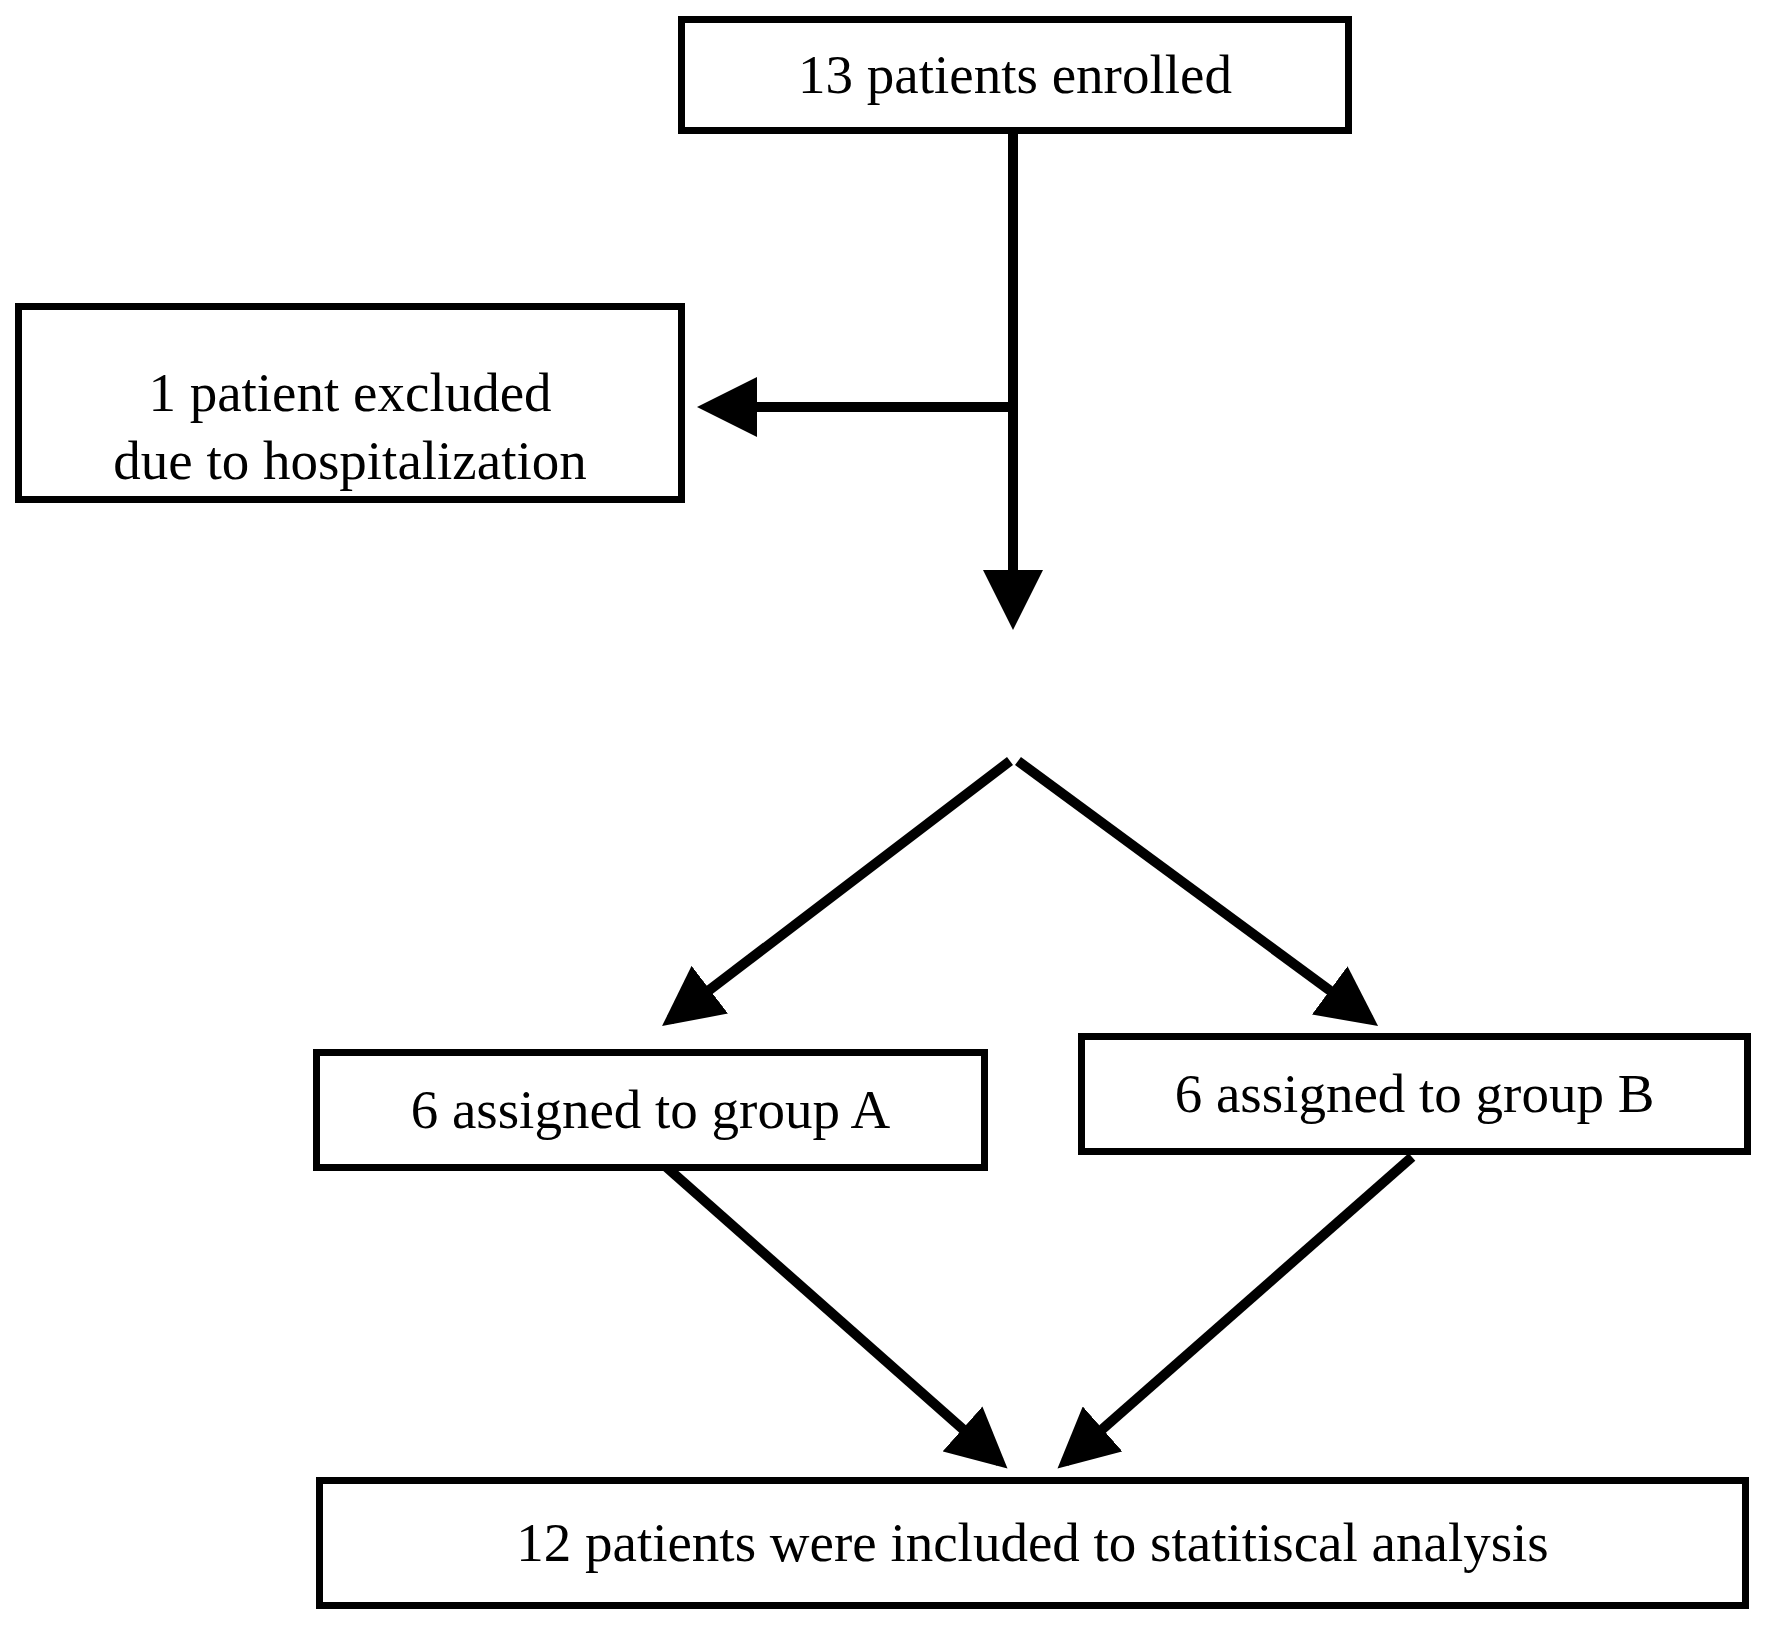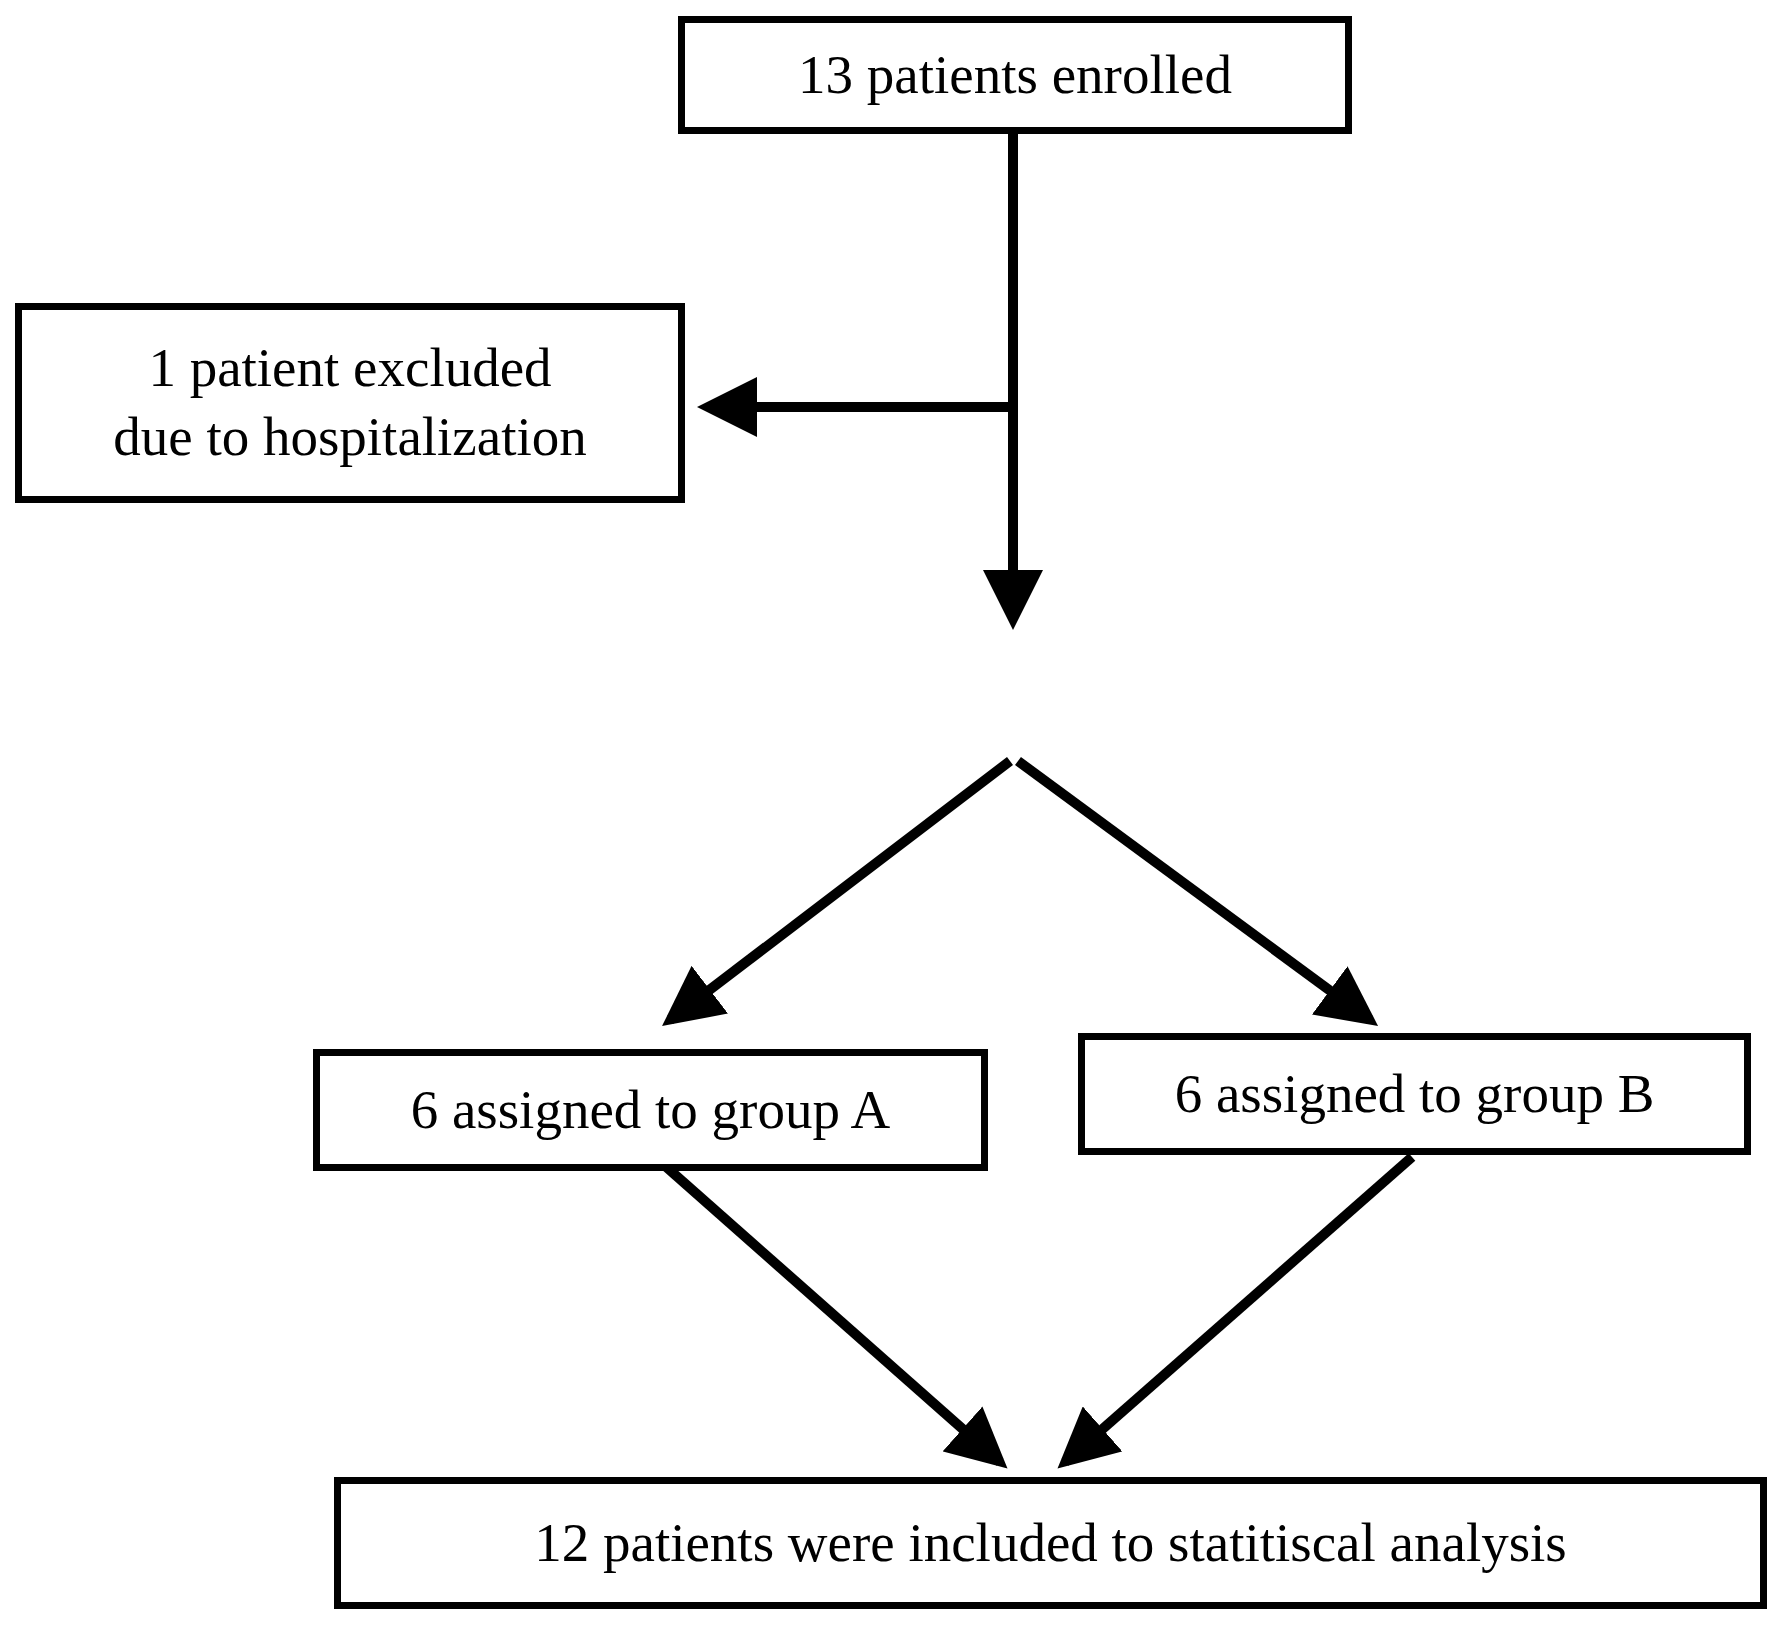--- a/index.html
+++ b/index.html
@@ -39,25 +39,25 @@
     display:flex;
     align-items:center;
     justify-content:center;
     text-align:center;
     font-size:55px;
     line-height:1.25;
     white-space:pre-line;
     z-index:1;
   }
   .node-enrolled{left:678px;top:16px;width:674px;height:118px;}
-  .node-excluded{left:15px;top:303px;width:670px;height:200px;}
+  .node-excluded{left:15px;top:303px;width:670px;height:200px;align-items:flex-end;}
   .node-entered{left:678px;top:637px;width:674px;height:122px;}
   .node-group-a{left:313px;top:1033px;width:675px;height:122px;margin-top:16px;}
   .node-group-b{left:1078px;top:1033px;width:673px;height:122px;}
-  .node-analysis{left:334px;top:1477px;width:1433px;height:132px;}
+  .node-analysis{left:316px;top:1477px;width:1433px;height:132px;}
 </style>
 </head>
 <body>
 
 <div class="canvas">
 
   <svg class="edges-layer" viewBox="0 0 1768 1637" xmlns="http://www.w3.org/2000/svg">
     <defs>
       <marker id="arw" viewBox="0 0 6 6" refX="5" refY="3" markerWidth="6" markerHeight="6" orient="auto-start-reverse">
         <path class="arrowhead" d="M0,0 L6,3 L0,6 z" fill="#000000"></path>

